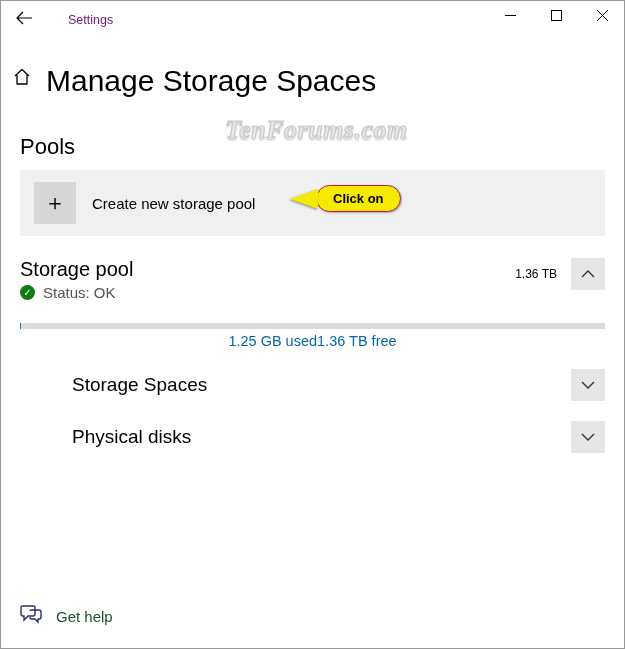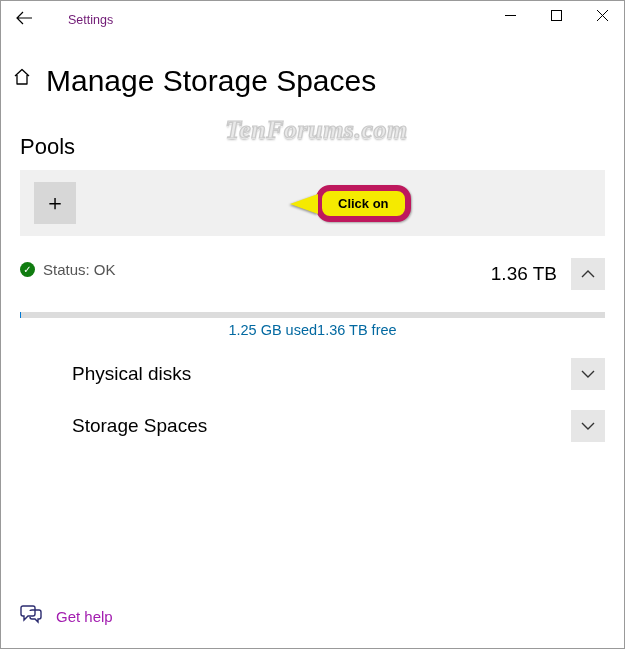--- a/index.html
+++ b/index.html
@@ -114,21 +114,21 @@
   .callout-tail {
     width: 0; height: 0;
     border-top: 10px solid transparent;
     border-bottom: 10px solid transparent;
     border-right: 28px solid #f5ea00;
     filter: drop-shadow(-1px 1px 1px rgba(0,0,0,0.4));
     margin-right: -2px;
   }
   .callout-bubble {
     background: #f5ea00;
-    border: 6px solid #be185d;
+    border: 1px solid #be185d;
     border-radius: 14px;
     padding: 5px 16px;
     font-size: 13px;
     font-weight: 700;
     box-shadow: 1px 1px 2px rgba(0,0,0,0.3);
   }
 
   
   .pool-header {
     display: flex;
@@ -158,21 +158,21 @@
     color: #fff;
     font-size: 10px;
     line-height: 15px;
   }
   .pool-right {
     display: flex;
     align-items: center;
     gap: 14px;
   }
   .pool-size {
-    font-size: 19px;
+    font-size: 12px;
   }
   .chevron-btn {
     width: 34px;
     height: 32px;
     background: #e6e6e6;
     display: flex;
     align-items: center;
     justify-content: center;
     cursor: pointer;
   }
@@ -221,21 +221,21 @@
     align-items: center;
     gap: 14px;
     cursor: pointer;
   }
   .help-icon {
     color: #2b2b6f;
     font-size: 18px;
     position: relative;
   }
   .help-text {
-    color: #a21caf;
+    color: #14532d;
     font-size: 15px;
   }
 
   
   .watermark {
     position: absolute;
     top: 115px;
     left: 0; right: 0;
     text-align: center;
     font-family: Georgia, "Times New Roman", serif;
@@ -298,29 +298,31 @@
   </span>
   <span class="page-title">Manage Storage Spaces</span>
 </div>
 
 <div class="content">
 
   <div class="section-heading">Pools</div>
 
   <div class="create-row">
     <div class="plus-box">＋</div>
+    <div class="create-label">Create new storage pool</div>
 
     <div class="callout">
       <div class="callout-tail"></div>
       <div class="callout-bubble">Click on</div>
     </div>
   </div>
 
   <div class="pool-header">
     <div class="pool-info">
+      <div class="pool-name">Storage pool</div>
       <div class="pool-status">
         <span class="status-dot">✓</span>
         <span>Status: OK</span>
       </div>
     </div>
     <div class="pool-right">
       <span class="pool-size">1.36 TB</span>
       <div class="chevron-btn">
         <svg width="14" height="10" viewBox="0 0 14 10">
           <path d="M1 8 L7 2 L13 8" stroke="#333" stroke-width="1.4" fill="none"></path>
@@ -331,30 +333,30 @@
 
   <div class="usage-bar">
     <div class="usage-fill"></div>
   </div>
   <div class="usage-labels">
     <span>1.25 GB used</span>
     <span>1.36 TB free</span>
   </div>
 
   <div class="sub-row">
-    <span class="label">Physical disks</span>
+    <span class="label">Storage Spaces</span>
     <div class="chevron-btn">
       <svg width="14" height="10" viewBox="0 0 14 10">
         <path d="M1 2 L7 8 L13 2" stroke="#333" stroke-width="1.4" fill="none"></path>
       </svg>
     </div>
   </div>
 
   <div class="sub-row">
-    <span class="label">Storage Spaces</span>
+    <span class="label">Physical disks</span>
     <div class="chevron-btn">
       <svg width="14" height="10" viewBox="0 0 14 10">
         <path d="M1 2 L7 8 L13 2" stroke="#333" stroke-width="1.4" fill="none"></path>
       </svg>
     </div>
   </div>
 
 </div>
 
 <div class="help-row">

